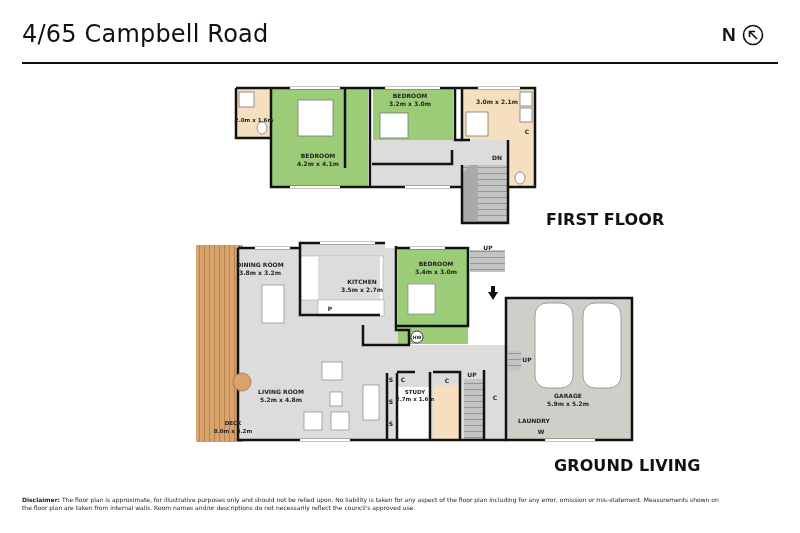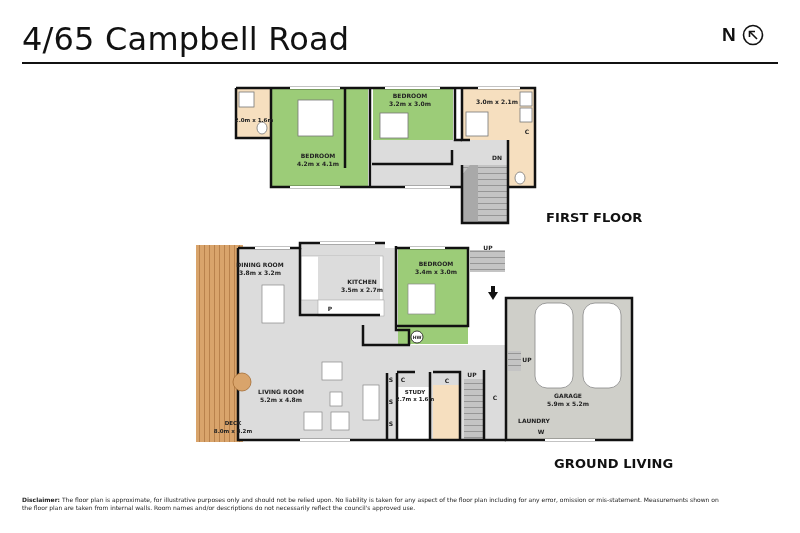--- a/index.html
+++ b/index.html
@@ -1,22 +1,22 @@
 <!DOCTYPE html>
 <html><head>
 <meta charset="utf-8">
 <style>
   html, body { margin: 0; padding: 0; background: #ffffff; }
   body { width: 800px; height: 533px; position: relative; overflow: hidden; font-family: "Liberation Sans", sans-serif; color: #111; }
-  .title { position: absolute; left: 22px; top: 20px; font-size: 32px; font-weight: 400; letter-spacing: 0.2px; font-family: "DejaVu Sans", sans-serif; }
+  .title { position: absolute; left: 22px; top: 20px; font-size: 24px; font-weight: 400; letter-spacing: 0.2px; font-family: "DejaVu Sans", sans-serif; }
   .north { position: absolute; left: 722px; top: 24px; display: flex; align-items: center; gap: 6px; }
   .north-letter { font-weight: 700; font-size: 19px; font-family: "Liberation Sans", sans-serif; }
   .header-rule { position: absolute; left: 22px; top: 62px; width: 756px; height: 2px; background: #111; }
   .plan { position: absolute; left: 0; top: 0; width: 800px; height: 533px; }
-  .floor-label { position: absolute; font-weight: 700; font-size: 13px; letter-spacing: 0.1px; font-family: "DejaVu Sans", sans-serif; }
+  .floor-label { position: absolute; font-weight: 700; font-size: 16px; letter-spacing: 0.1px; font-family: "DejaVu Sans", sans-serif; }
   .disclaimer { position: absolute; left: 22px; top: 496px; width: 700px; font-size: 6px; line-height: 8px; color: #222; font-family: "DejaVu Sans", sans-serif; }
   .disclaimer b { font-weight: 700; }
   .rl { font-family: "DejaVu Sans", sans-serif; font-weight: 700; fill: #222; }
 </style>
 </head>
 <body>
 
 <div class="title">4/65 Campbell Road</div>
 
 <div class="north">

